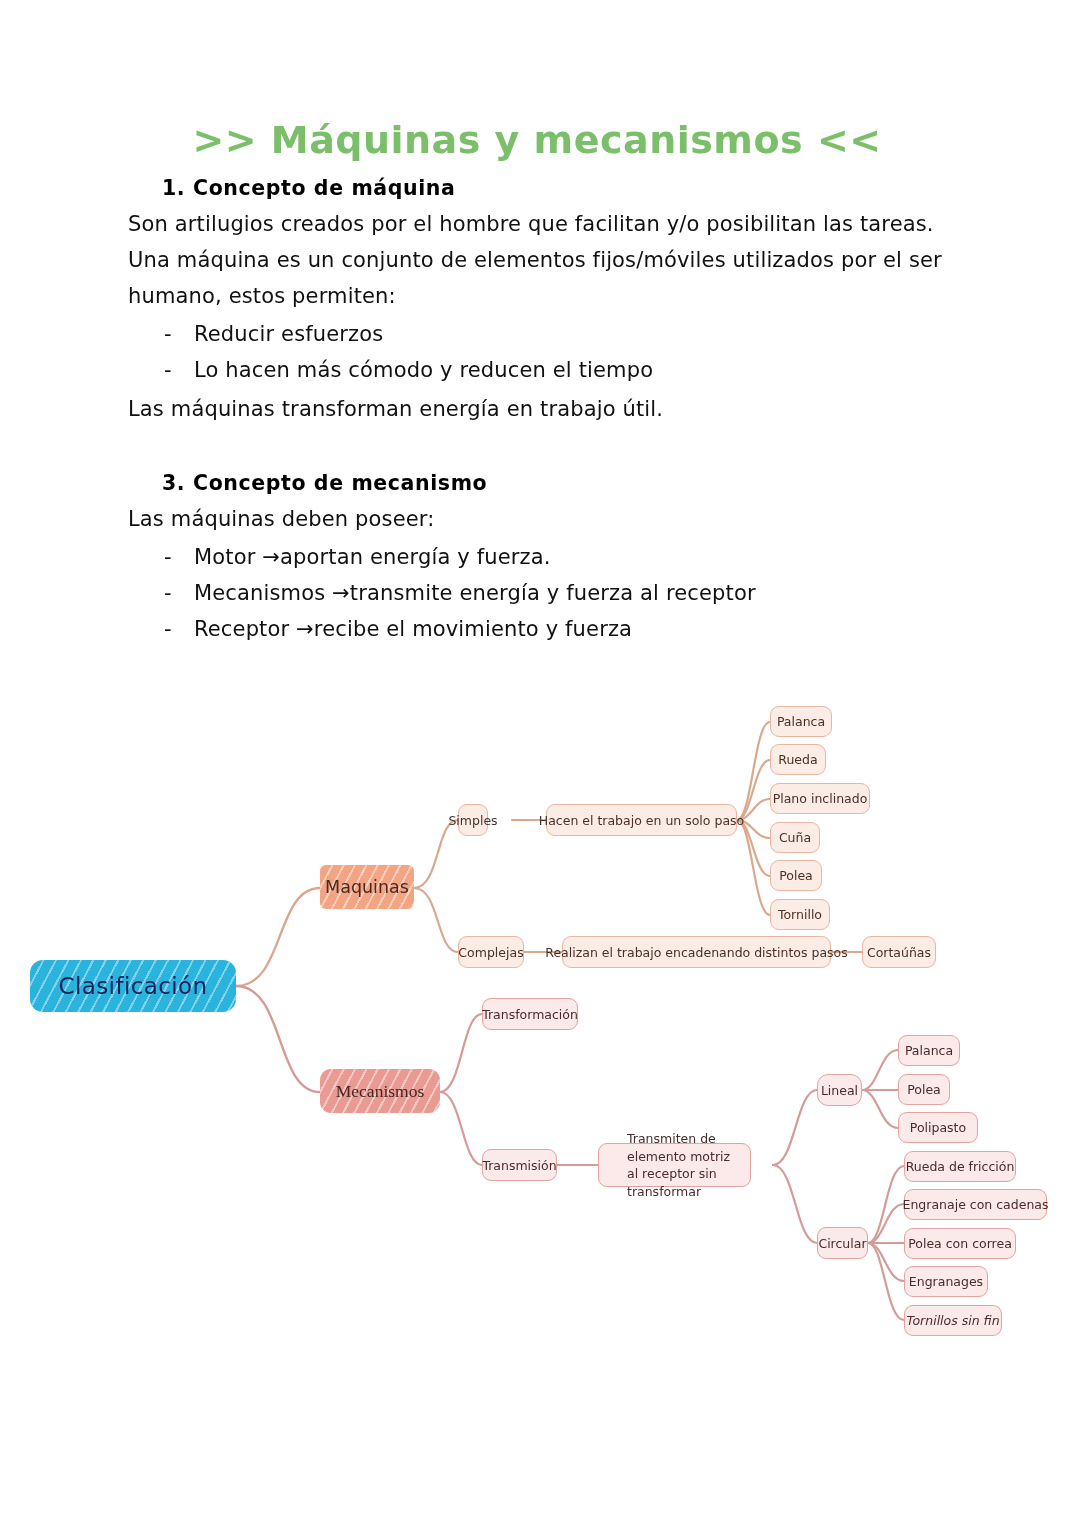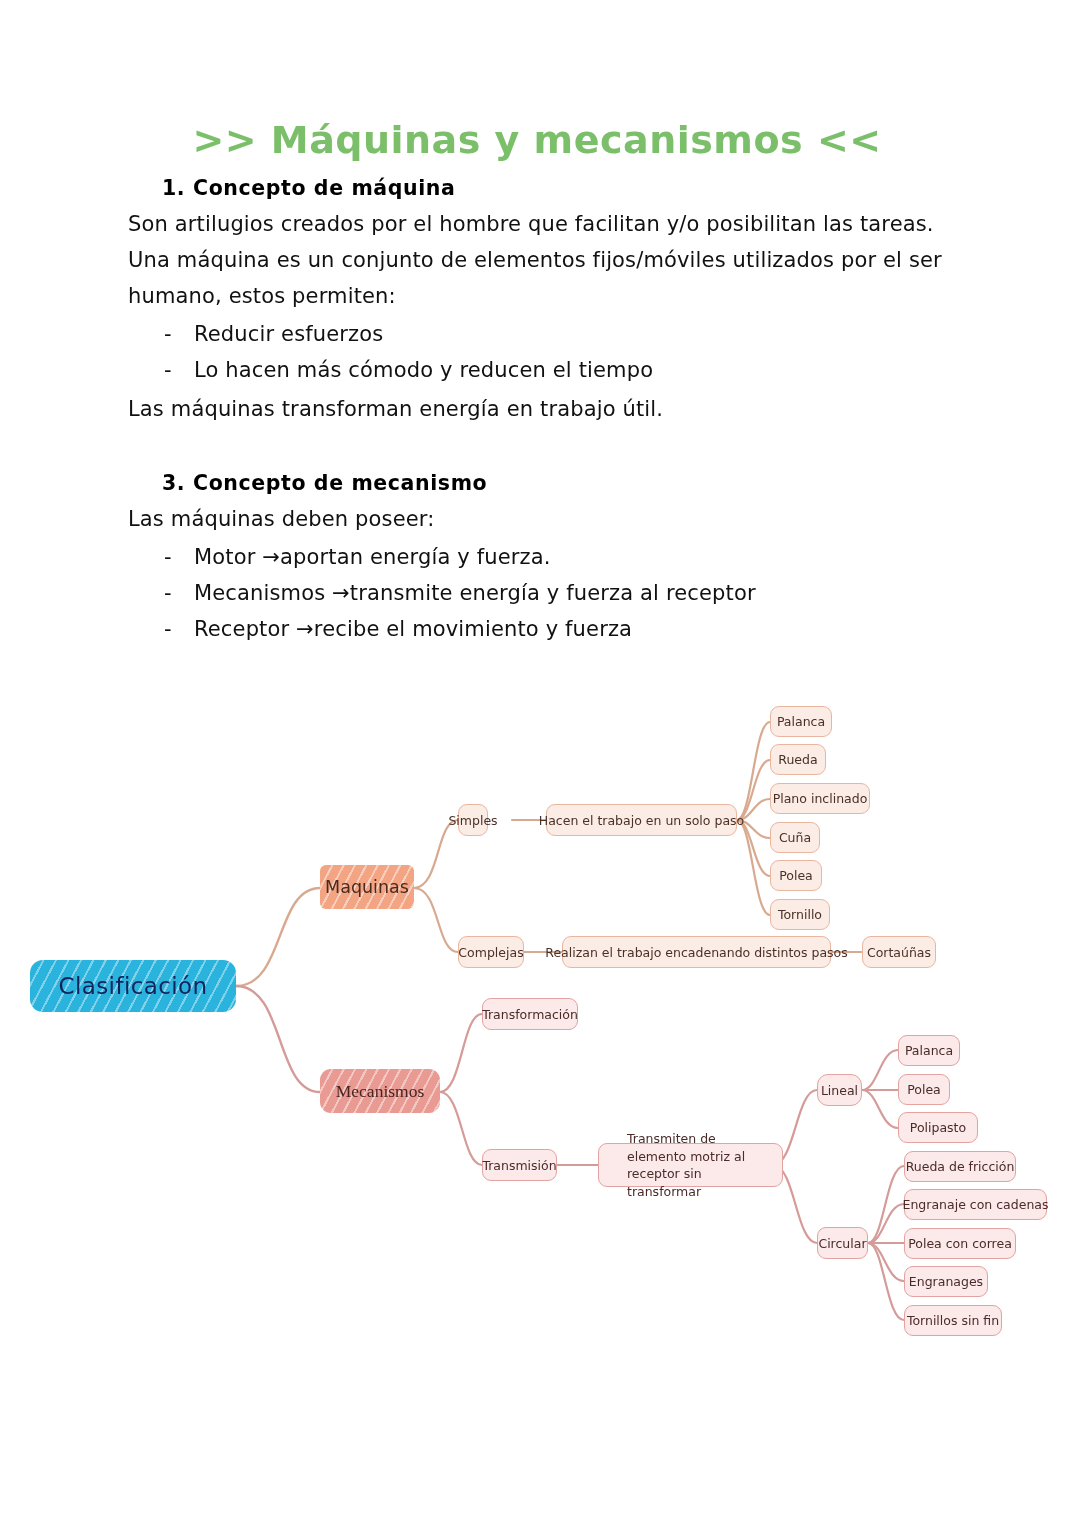--- a/index.html
+++ b/index.html
@@ -278,21 +278,21 @@
       <span>Cortaúñas</span>
     </div>
 
     <div class="node pale-b" style="left:482px; top:338px; width:96px; height:32px;">
       <span>Transformación</span>
     </div>
 
     <div class="node pale-b" style="left:482px; top:489px; width:75px; height:32px;">
       <span>Transmisión</span>
     </div>
-    <div class="node pale-b two-line" style="left:598px; top:483px; width:185px; height:44px;padding-left:28px;">
+    <div class="node pale-b two-line" style="left:598px; top:483px; width:153px; height:44px;padding-left:28px;">
       <span>Transmiten de elemento motriz al receptor sin transformar</span>
     </div>
 
     <div class="node pale-b" style="left:817px; top:414px; width:45px; height:32px;border-radius:11px;">
       <span>Lineal</span>
     </div>
     <div class="node pale-b" style="left:898px; top:375px; width:62px; height:31px;">
       <span>Palanca</span>
     </div>
     <div class="node pale-b" style="left:898px; top:414px; width:52px; height:31px;">
@@ -310,18 +310,18 @@
     </div>
     <div class="node pale-b" style="left:904px; top:529px; width:143px; height:31px;">
       <span>Engranaje con cadenas</span>
     </div>
     <div class="node pale-b" style="left:904px; top:568px; width:112px; height:31px;">
       <span>Polea con correa</span>
     </div>
     <div class="node pale-b" style="left:904px; top:606px; width:84px; height:31px;">
       <span>Engranages</span>
     </div>
-    <div class="node pale-b" style="left:904px; top:645px; width:98px; height:31px;">
+    <div class="node pale-b" style="left:904px; top:645px; width:98px; height:31px;font-style:italic;">
       <span>Tornillos sin fin</span>
     </div>
 
   </div>
 </div>
 
 </body></html>

